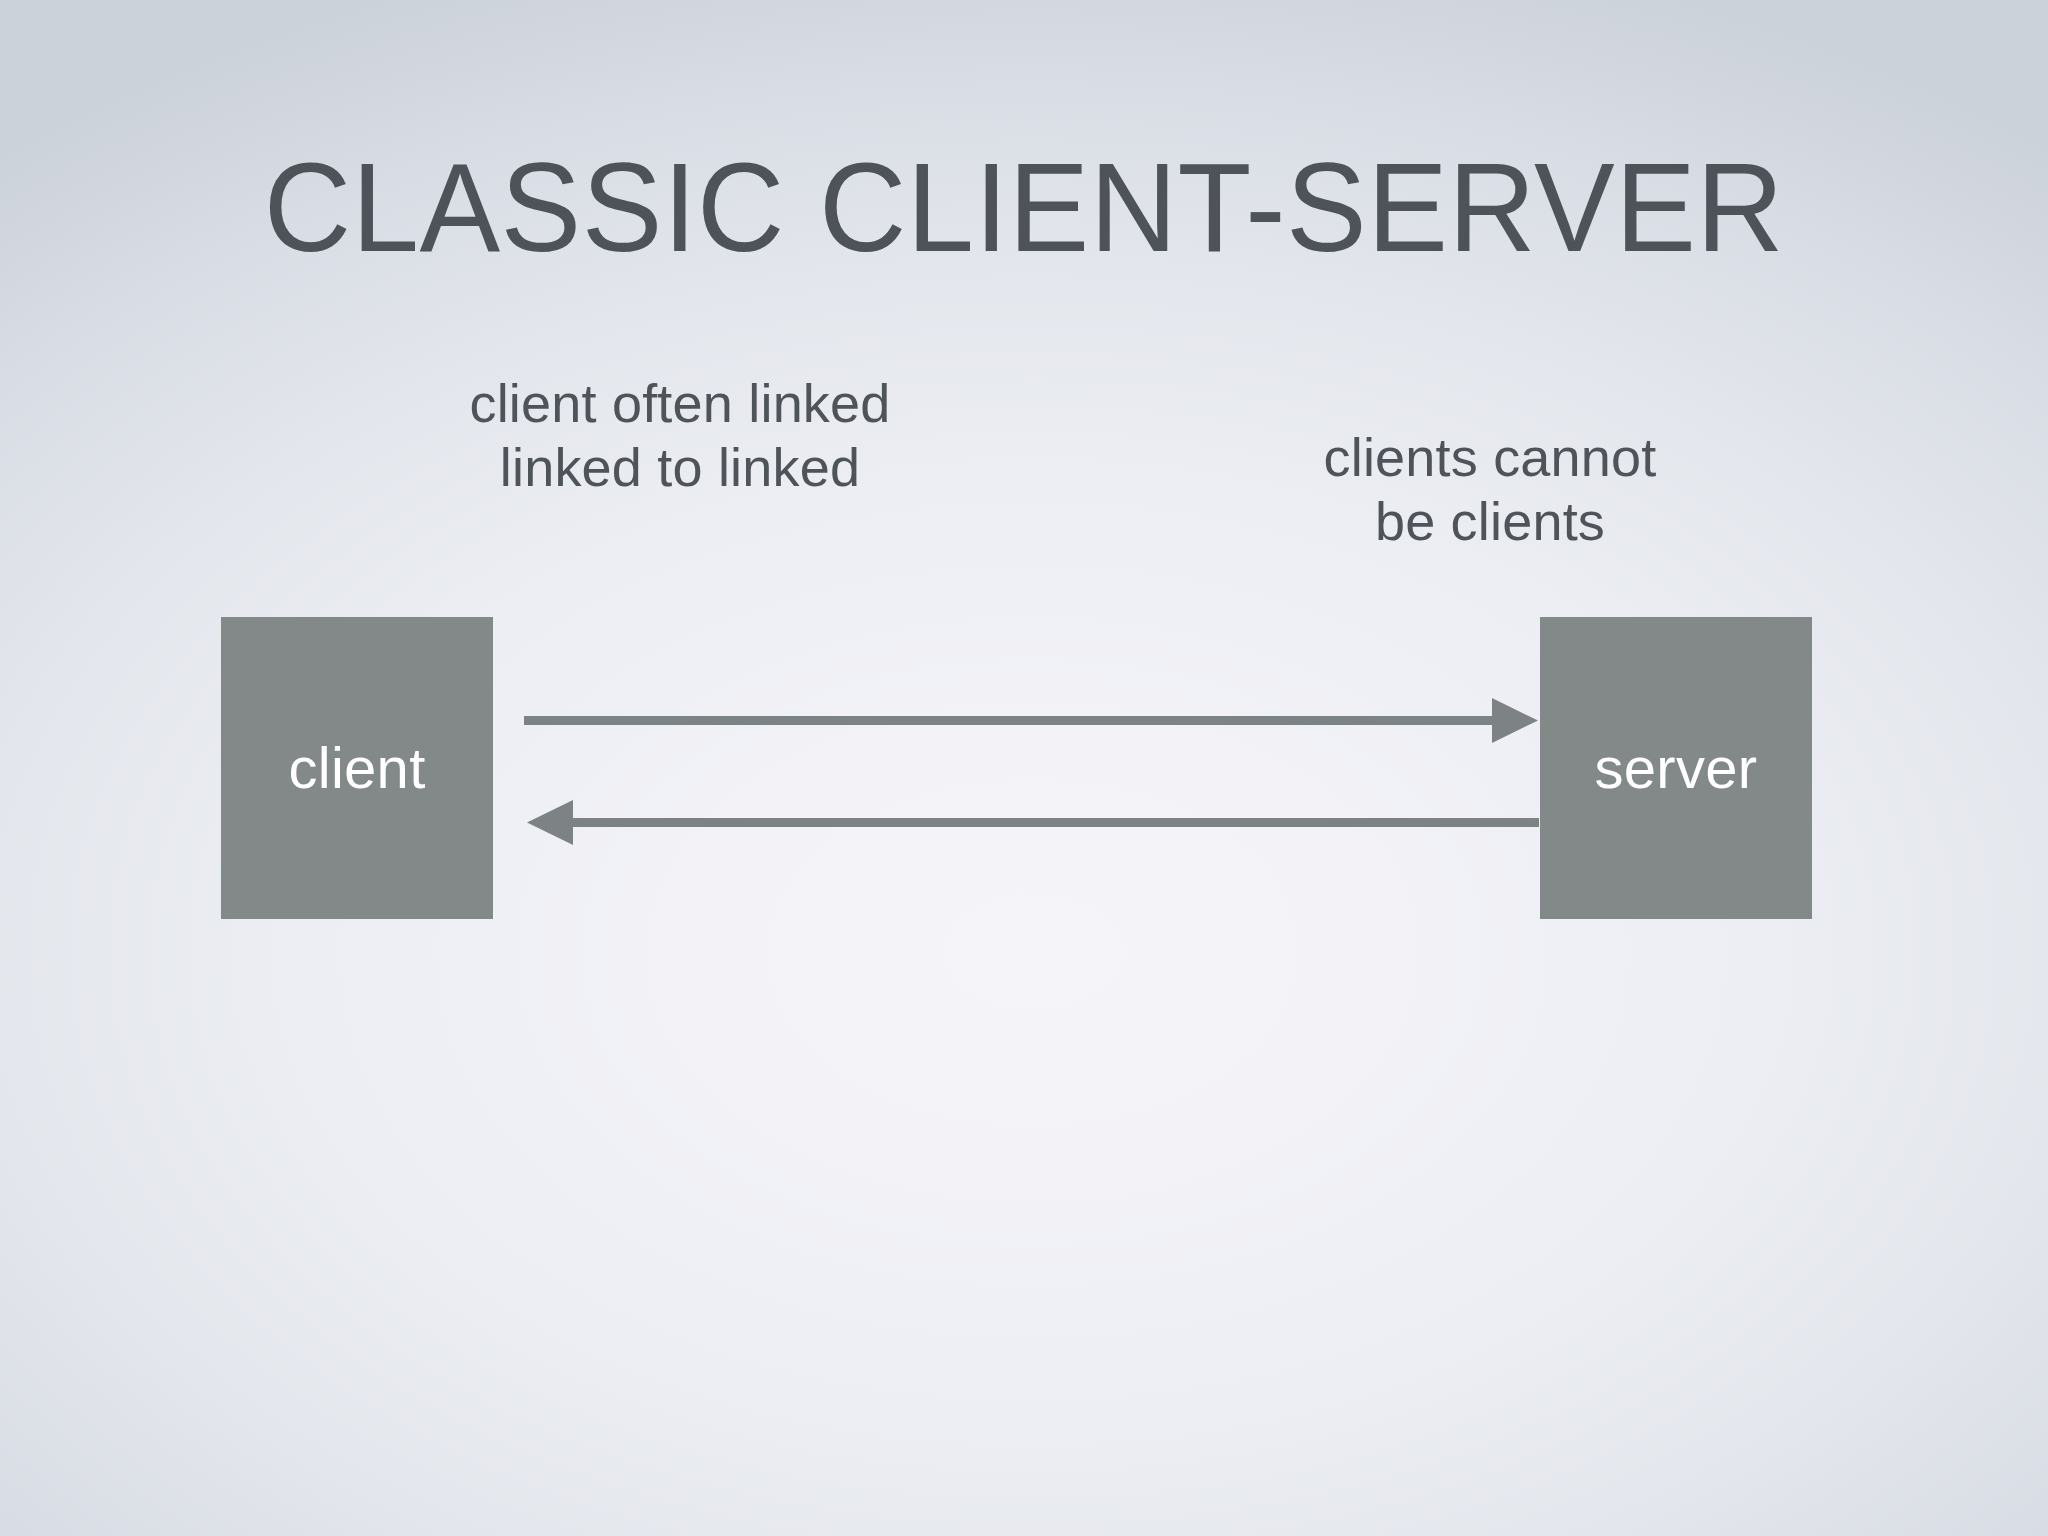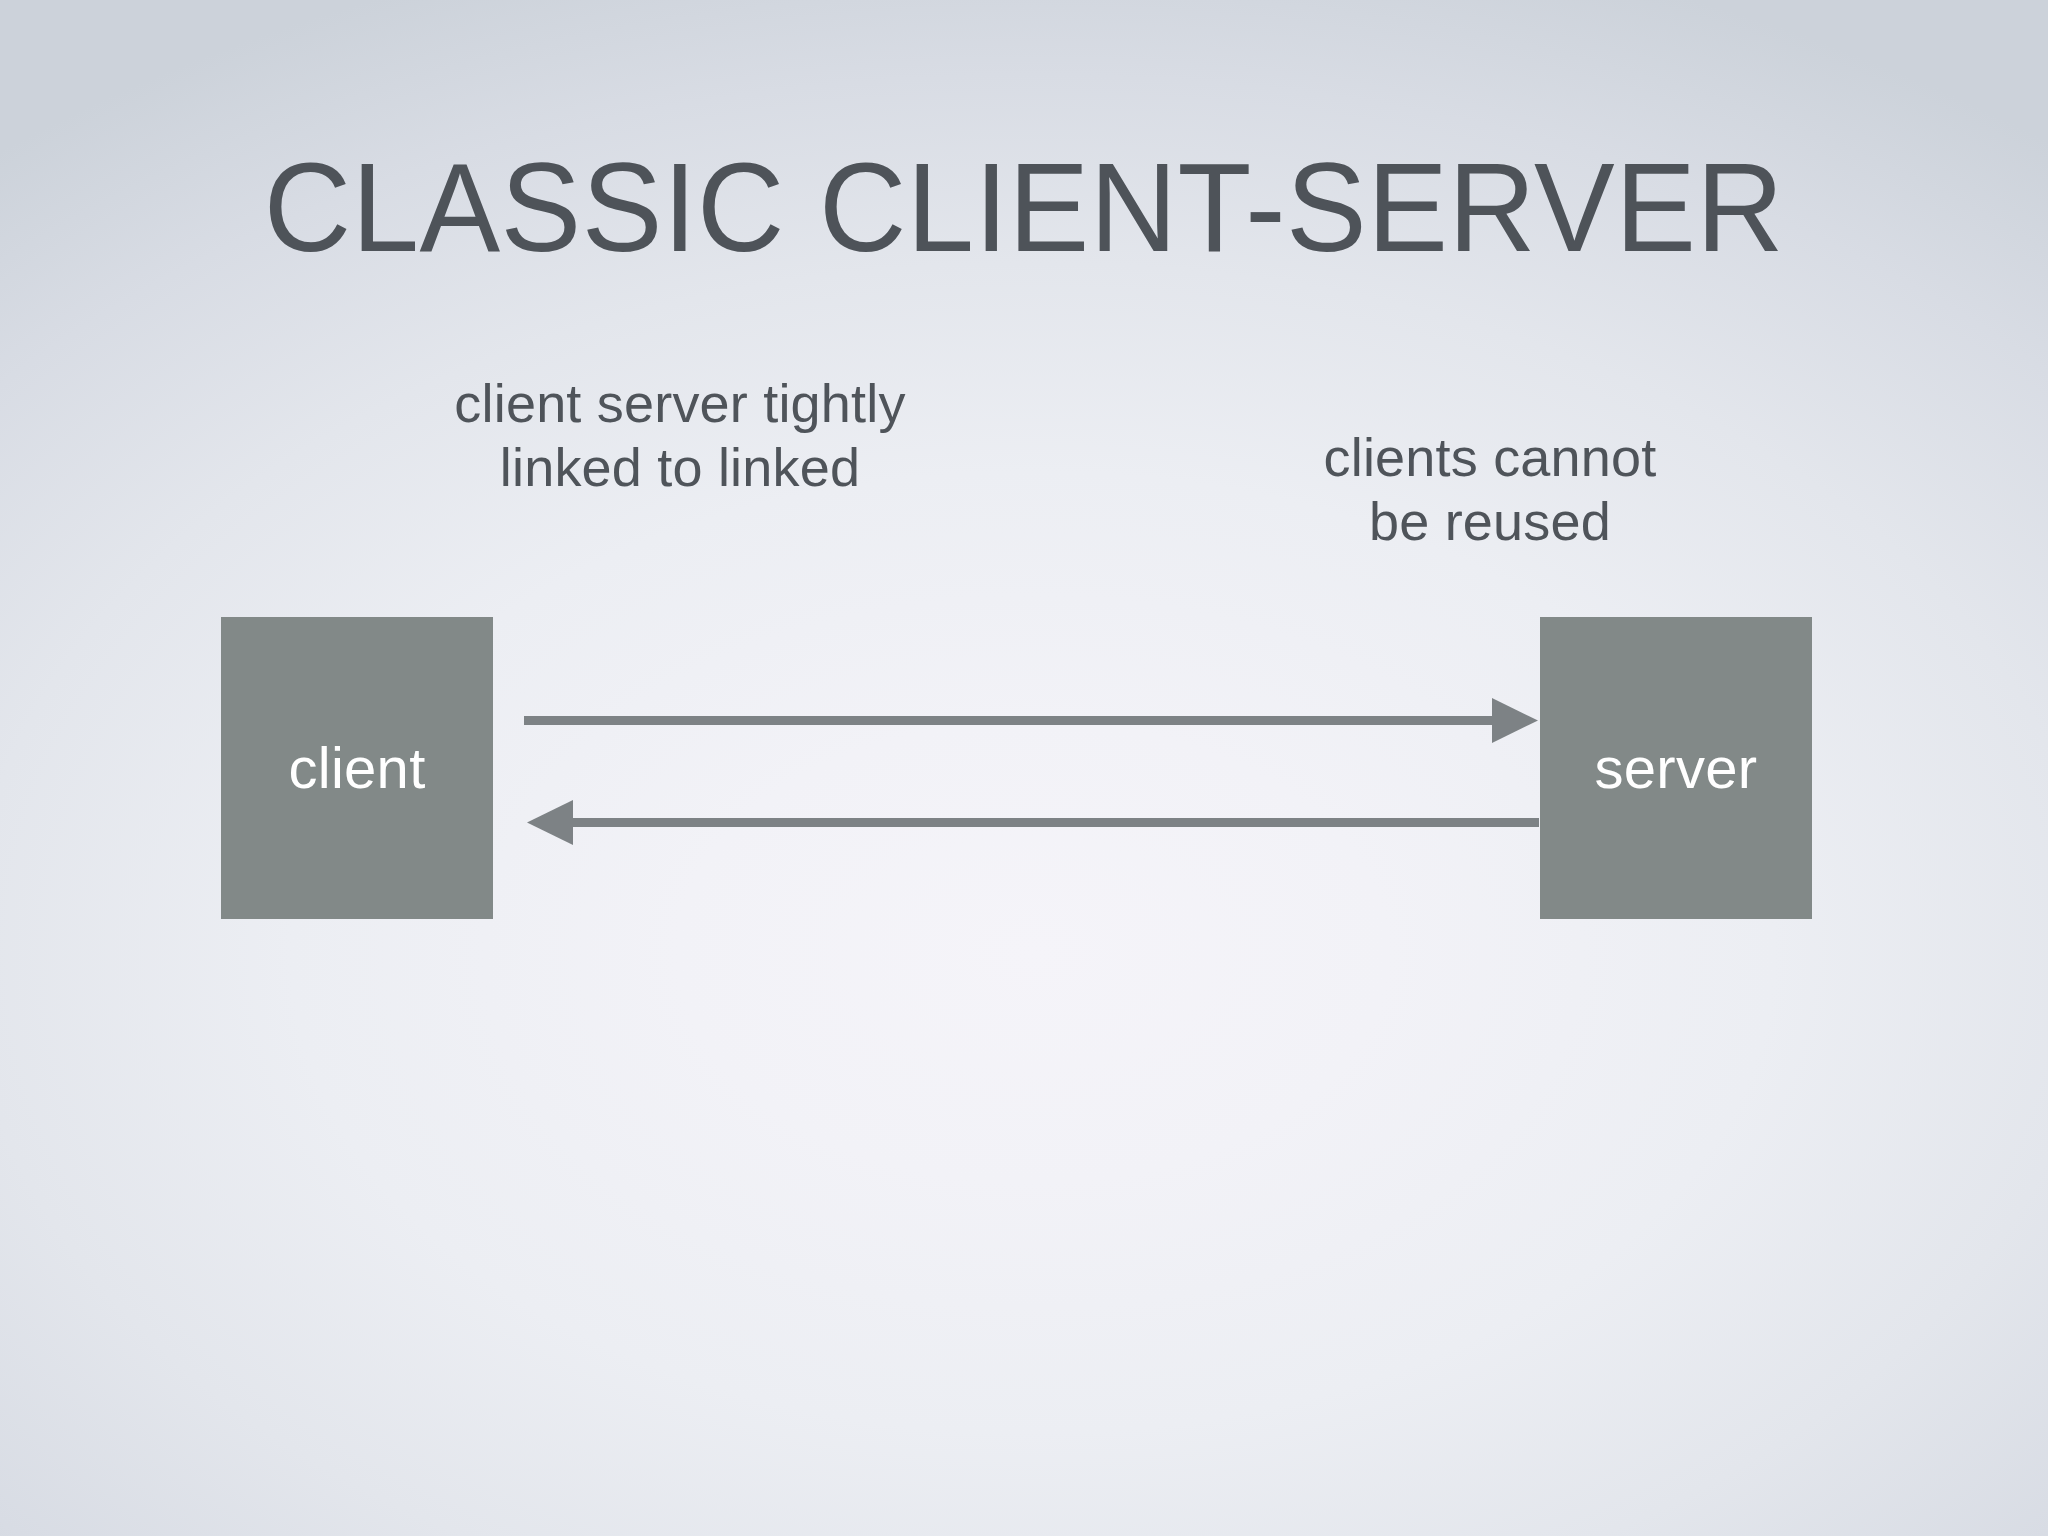--- a/index.html
+++ b/index.html
@@ -95,27 +95,27 @@
   }
 </style>
 </head>
 <body>
 
 <div id="slide">
 
   <div id="title">CLASSIC CLIENT-SERVER</div>
 
   <div class="annotation" id="annotation-left">
-    <span class="line">client server tightly</span>
+    <span class="line">client often linked</span>
     <span class="line">linked to linked</span>
   </div>
 
   <div class="annotation" id="annotation-right">
     <span class="line">clients cannot</span>
-    <span class="line">be reused</span>
+    <span class="line">be clients</span>
   </div>
 
   <svg class="arrow-svg" viewBox="0 0 2048 1536">
 
     <g>
       <rect x="524" y="716" width="968" height="9" fill="#7d8285"></rect>
       <polygon points="1492,698 1538,720.5 1492,743" fill="#7d8285"></polygon>
     </g>
 
     <g>

